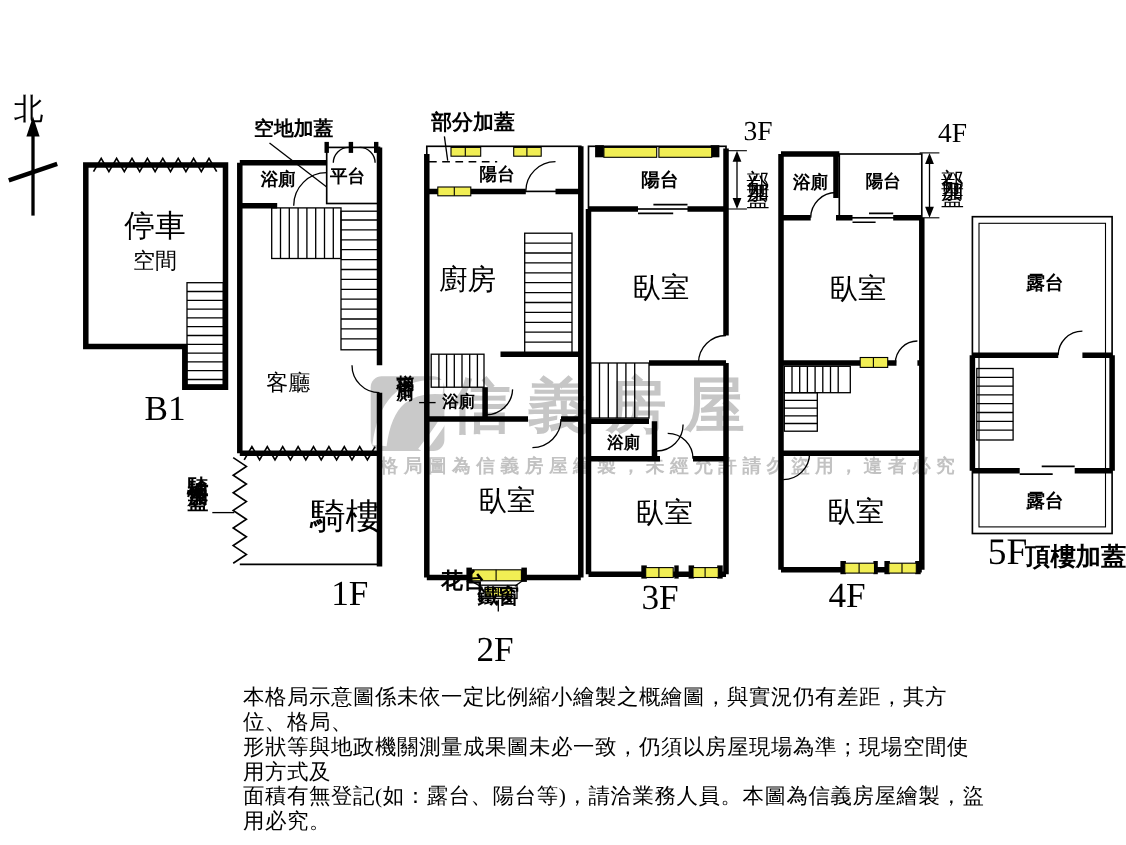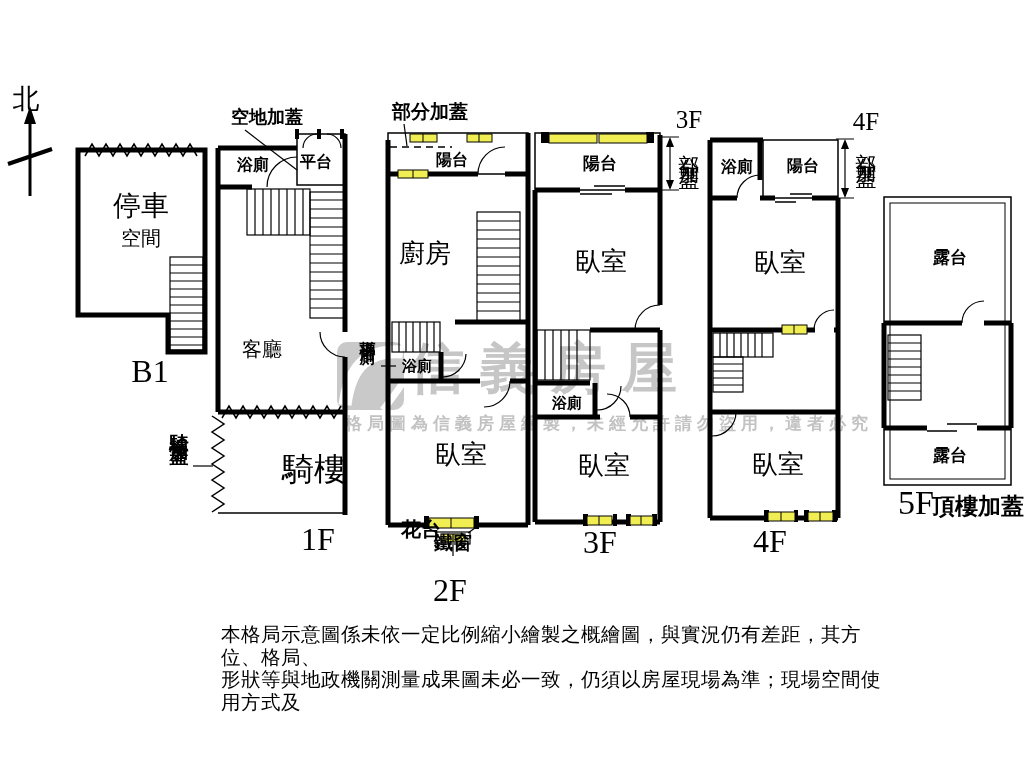--- a/index.html
+++ b/index.html
@@ -242,15 +242,16 @@
   <div class="lbl vert" style="left:866px;top:136px;font-size:21px;letter-spacing:5px;">部分加蓋</div>
 
   <div class="lbl bold" style="left:950px;top:258px;font-size:17px;">露台</div>
   <div class="lbl bold" style="left:950px;top:456px;font-size:17px;">露台</div>
   <div class="lbl serifname" style="left:916px;top:503px;font-size:34px;">5F</div>
   <div class="lbl bold" style="left:978px;top:506px;font-size:23px;">頂樓加蓋</div>
 
   <div class="disclaimer">
     <div>本格局示意圖係未依一定比例縮小繪製之概繪圖，與實況仍有差距，其方位、格局、</div>
     <div>形狀等與地政機關測量成果圖未必一致，仍須以房屋現場為準；現場空間使用方式及</div>
+    <div>面積有無登記(如：露台、陽台等)，請洽業務人員。本圖為信義房屋繪製，盜用必究。</div>
   </div>
 
 </div>
 
 </body></html>

